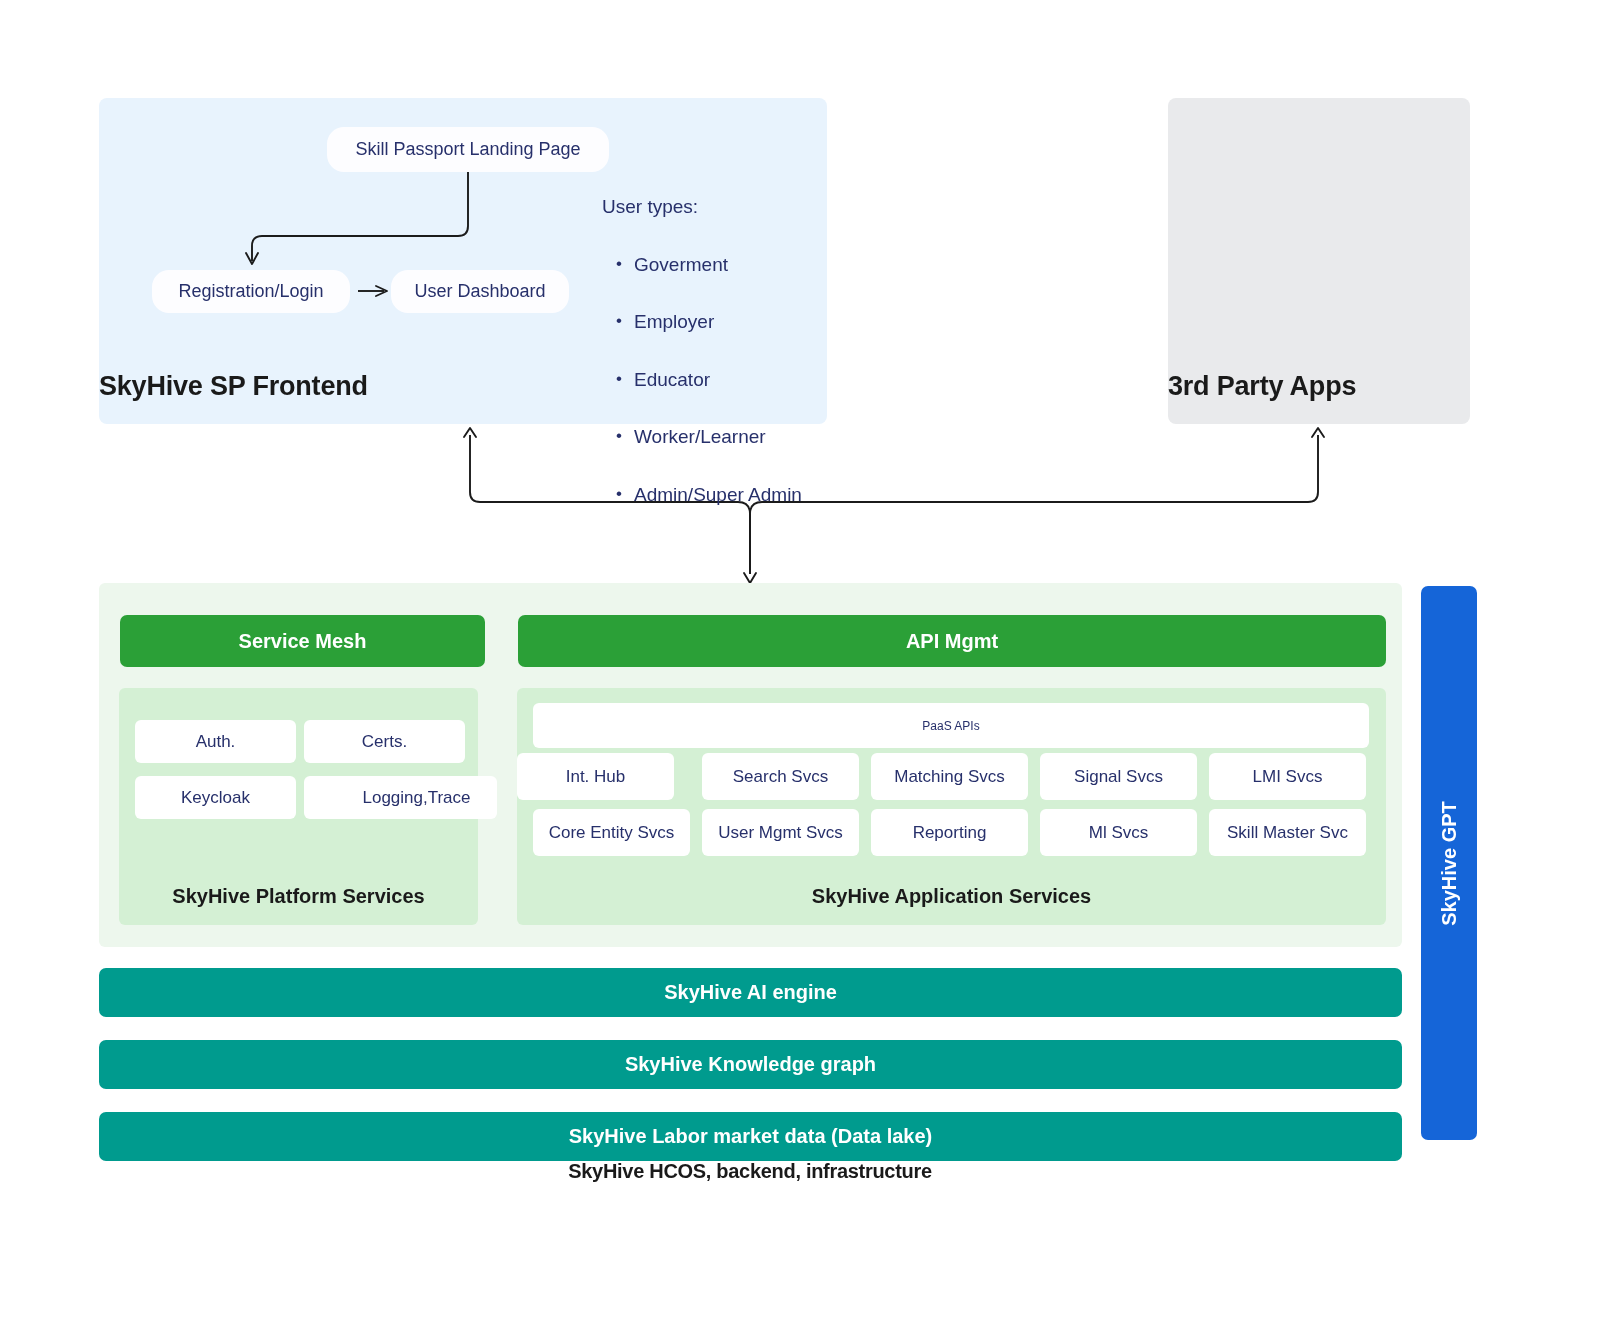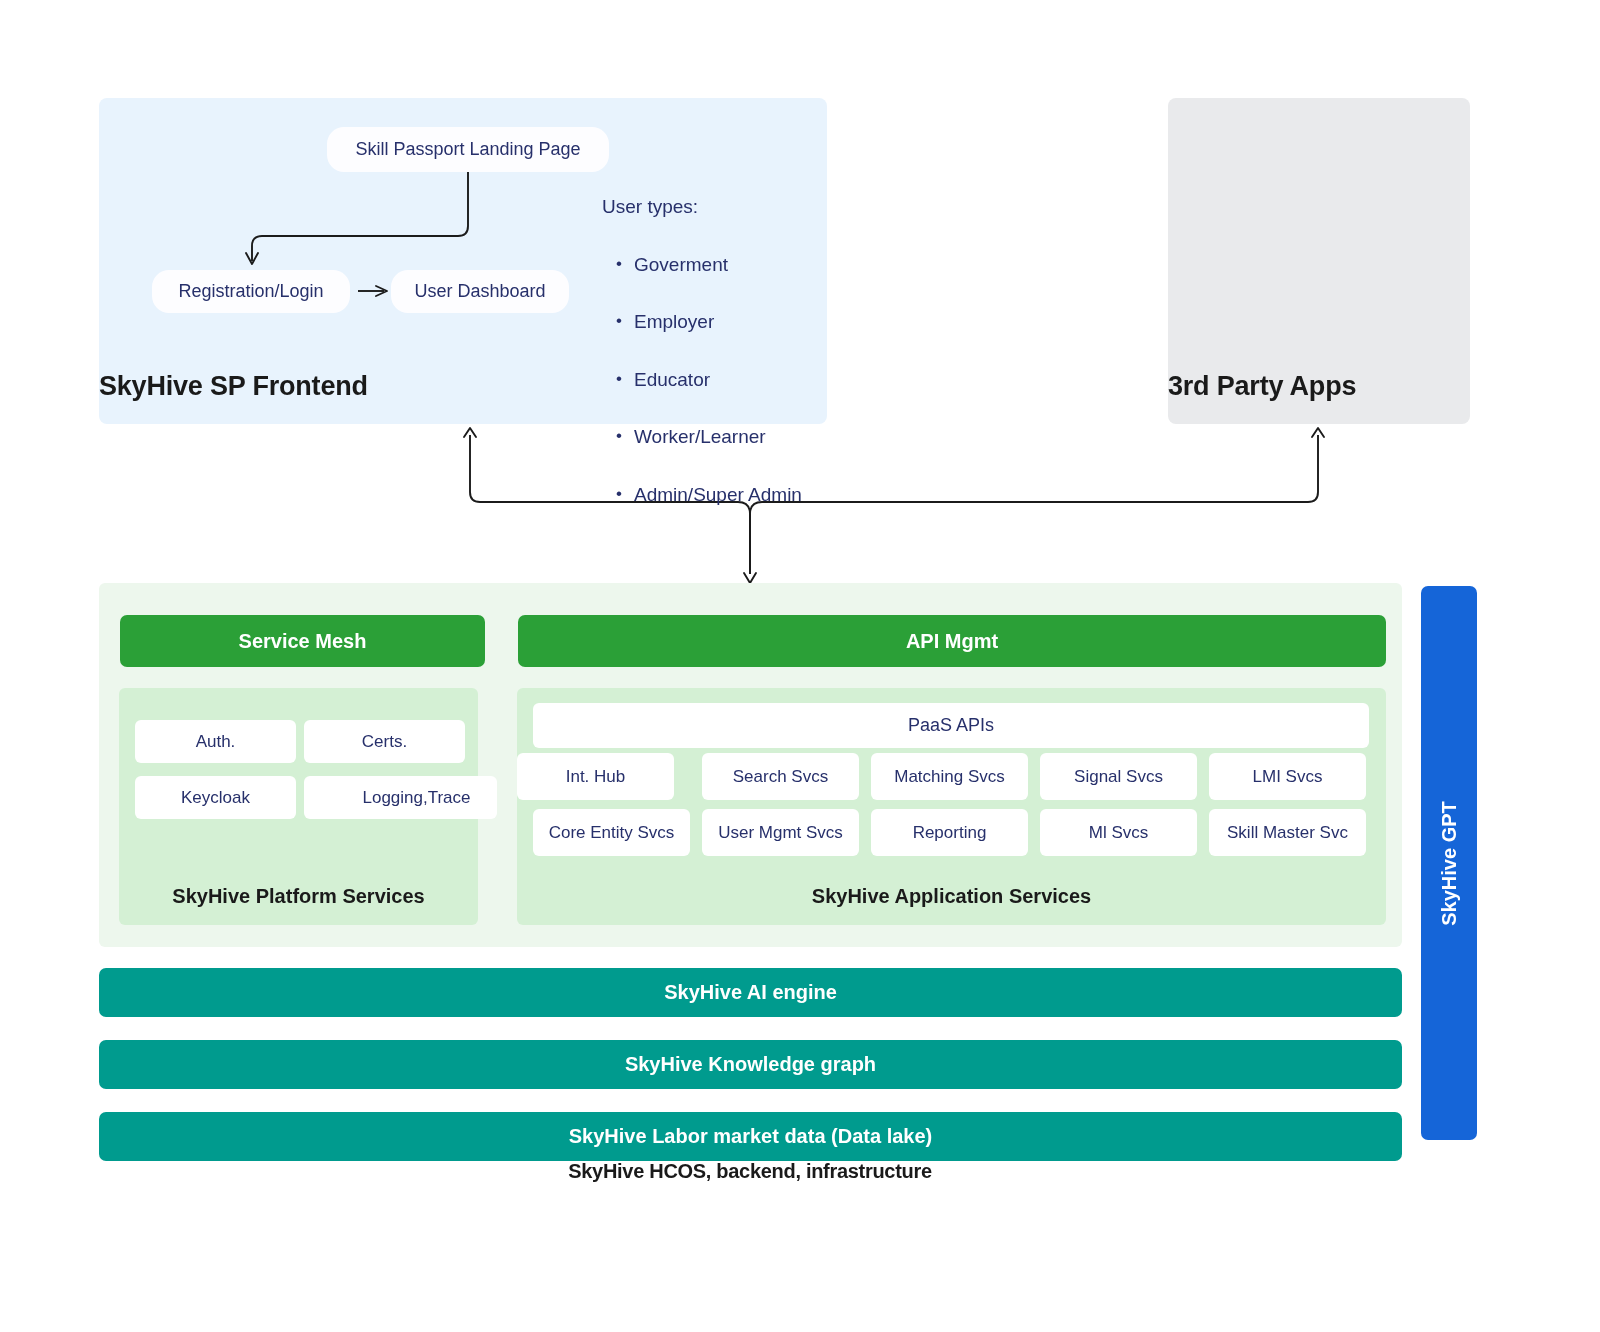--- a/index.html
+++ b/index.html
@@ -70,21 +70,21 @@
     position:absolute;left:0;width:100%;text-align:center;bottom:17px;
     font-size:20px;font-weight:bold;color:#1a1a1a;
   }
 
   .tile{
     position:absolute;background:#ffffff;border-radius:6px;
     color:#27306b;font-size:17px;
     display:flex;align-items:center;justify-content:center;
     text-align:center;
   }
-  .tile.wide{font-size:18px;}
+  .tile.wide{font-size:12px;}
 
   
   .plat-grid{position:absolute;left:16px;top:32px;width:327px;}
   .plat-grid .tile{width:161px;height:43px;}
 
   
   #tile-paas{left:16px;top:15px;width:836px;height:45px;}
   .app-grid .tile{width:157px;height:47px;}
 
   .teal-bar{

